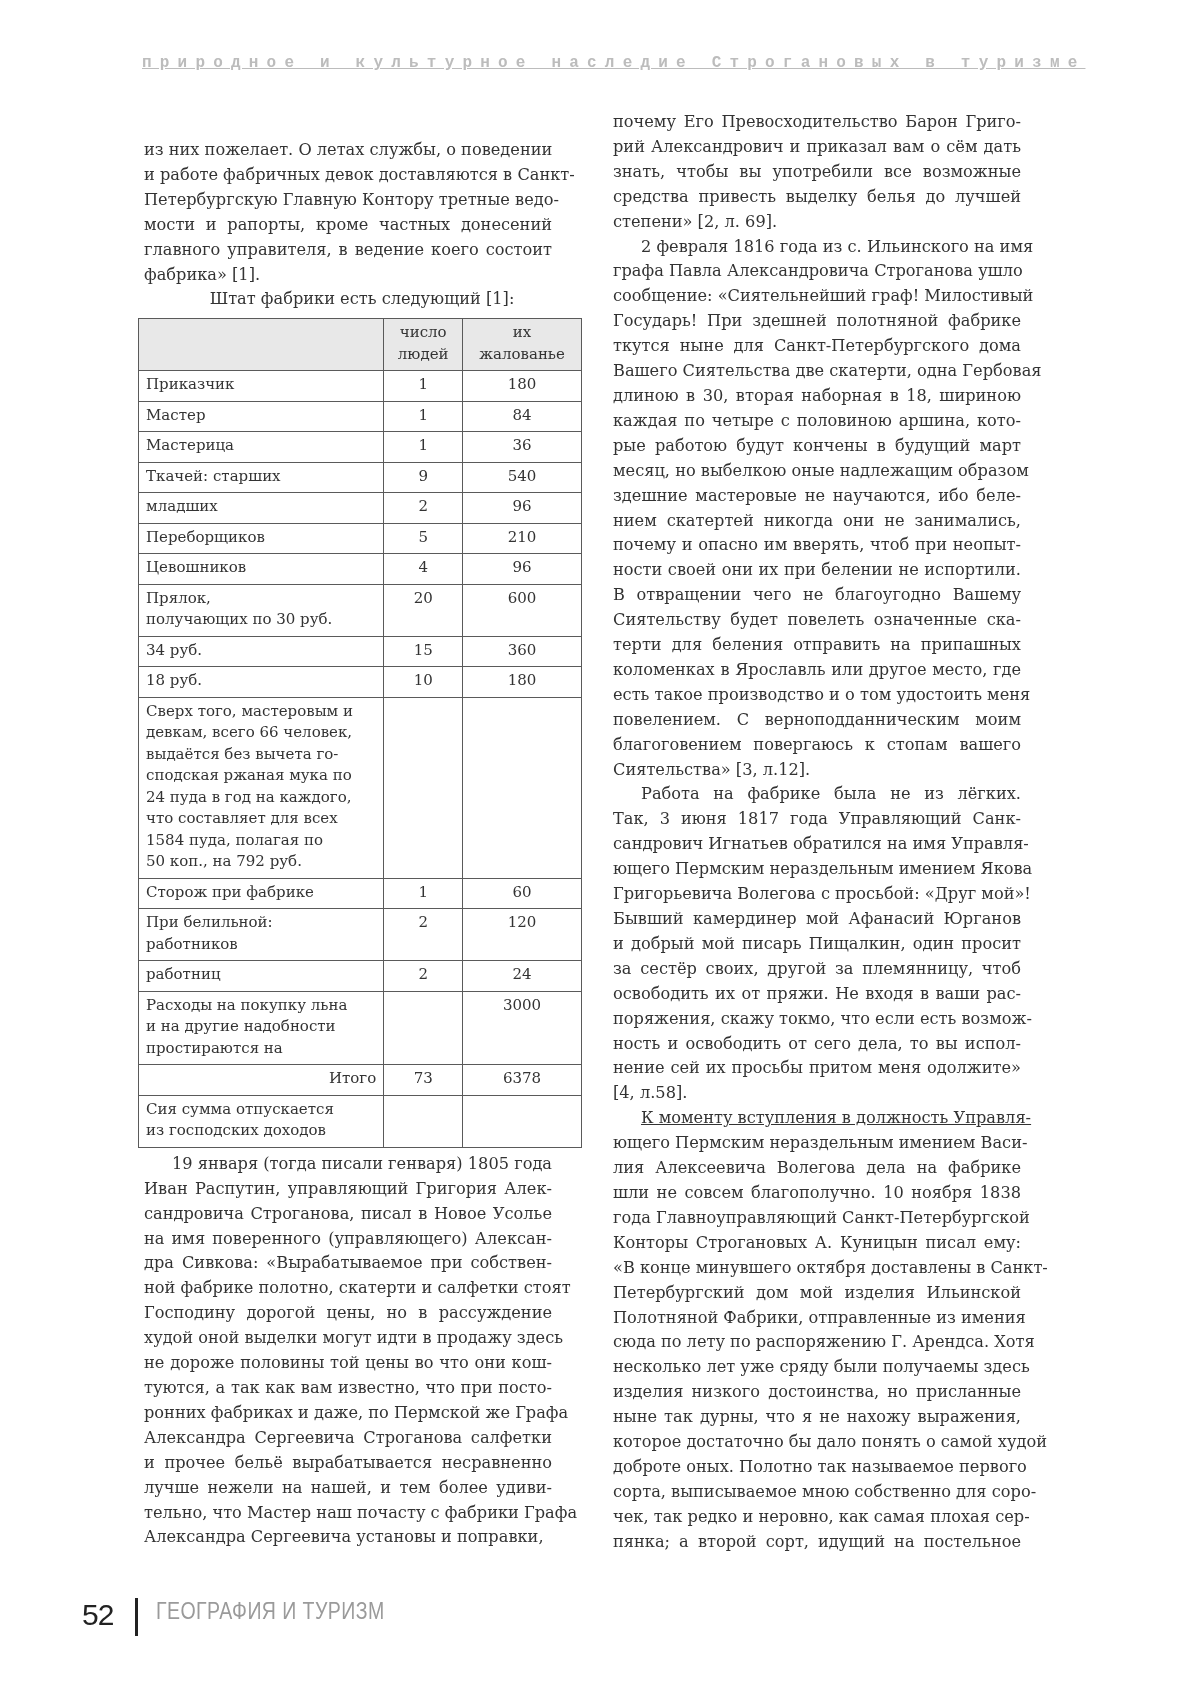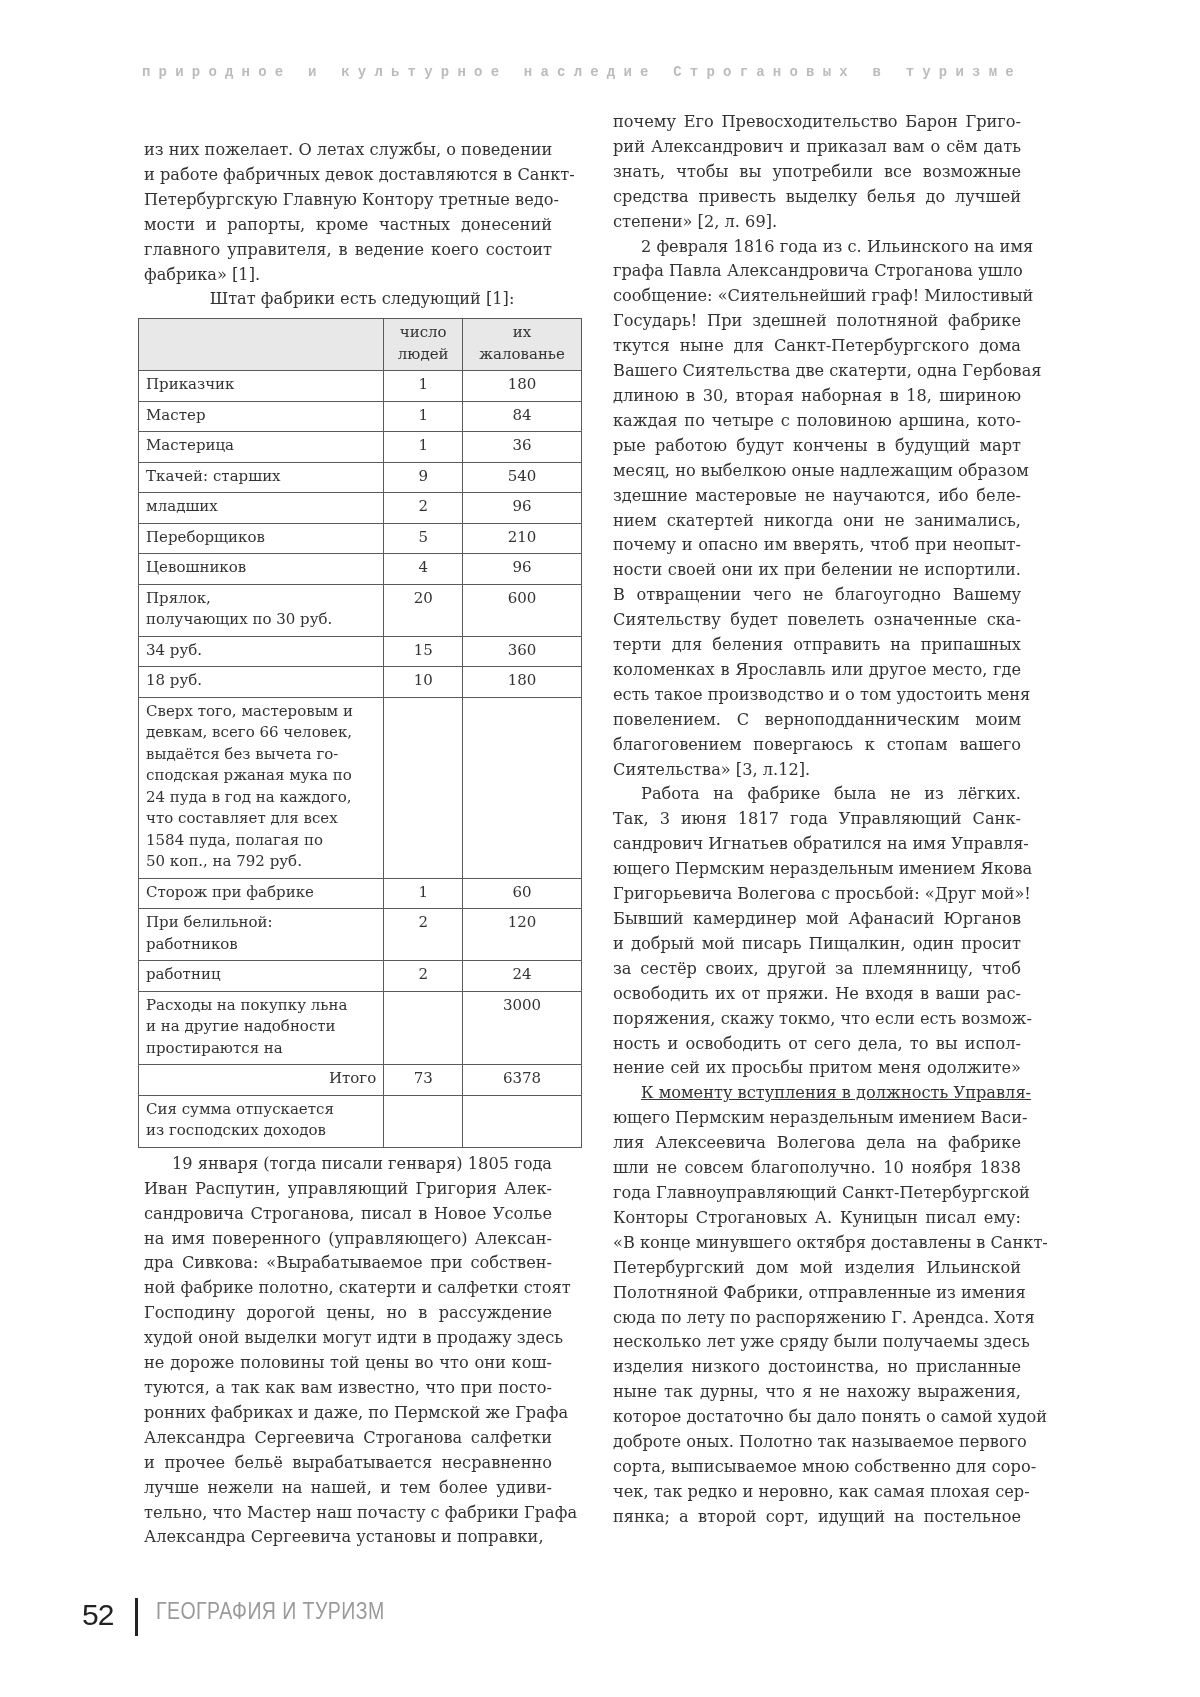--- a/index.html
+++ b/index.html
@@ -2,24 +2,24 @@
 <html><head>
   <meta charset="utf-8">
   <style>
     html, body { margin: 0; padding: 0; background: #ffffff; }
     body {
       width: 1200px; height: 1697px; position: relative; overflow: hidden;
       font-family: "DejaVu Serif", "Liberation Serif", serif;
       color: #333333;
     }
     .running-head {
-      position: absolute; left: 142px; top: 64px; width: 900px;
+      position: absolute; left: 142px; top: 54px; width: 900px;
       font-family: "Liberation Mono", "DejaVu Sans Mono", monospace;
-      font-size: 14px; letter-spacing: 8.2px; color: #bcbcbc;
-      white-space: nowrap; font-weight: bold;
+      font-size: 16px; letter-spacing: 8.2px; color: #bcbcbc;
+      white-space: nowrap; font-weight: bold; text-decoration: underline;
     }
     .col {
       position: absolute; top: 110px; width: 408px;
       font-size: 16.2px; line-height: 24.9px; text-align: justify;
       hyphens: manual;
     }
     .col-left { left: 144px; margin-top: 28px; }
     .col-right { left: 613px; }
     .col p { margin: 0; }
     .col p.indent { text-indent: 28px; }
@@ -234,20 +234,21 @@
       <span class="line">сандрович Игнатьев обратился на имя Управля-</span>
       <span class="line">ющего Пермским нераздельным имением Якова</span>
       <span class="line">Григорьевича Волегова с просьбой: «Друг мой»!</span>
       <span class="line">Бывший камердинер мой Афанасий Юрганов</span>
       <span class="line">и добрый мой писарь Пищалкин, один просит</span>
       <span class="line">за сестёр своих, другой за племянницу, чтоб</span>
       <span class="line">освободить их от пряжи. Не входя в ваши рас-</span>
       <span class="line">поряжения, скажу токмо, что если есть возмож-</span>
       <span class="line">ность и освободить от сего дела, то вы испол-</span>
       <span class="line">нение сей их просьбы притом меня одолжите»</span>
+      <span class="line last">[4, л.58].</span>
     </p>
   <p>
       <span class="line" style="padding-left: 28px; text-decoration: underline;">К моменту вступления в должность Управля-</span>
       <span class="line">ющего Пермским нераздельным имением Васи-</span>
       <span class="line">лия Алексеевича Волегова дела на фабрике</span>
       <span class="line">шли не совсем благополучно. 10 ноября 1838</span>
       <span class="line">года Главноуправляющий Санкт-Петербургской</span>
       <span class="line">Конторы Строгановых А. Куницын писал ему:</span>
       <span class="line">«В конце минувшего октября доставлены в Санкт-</span>
       <span class="line">Петербургский дом мой изделия Ильинской</span>

